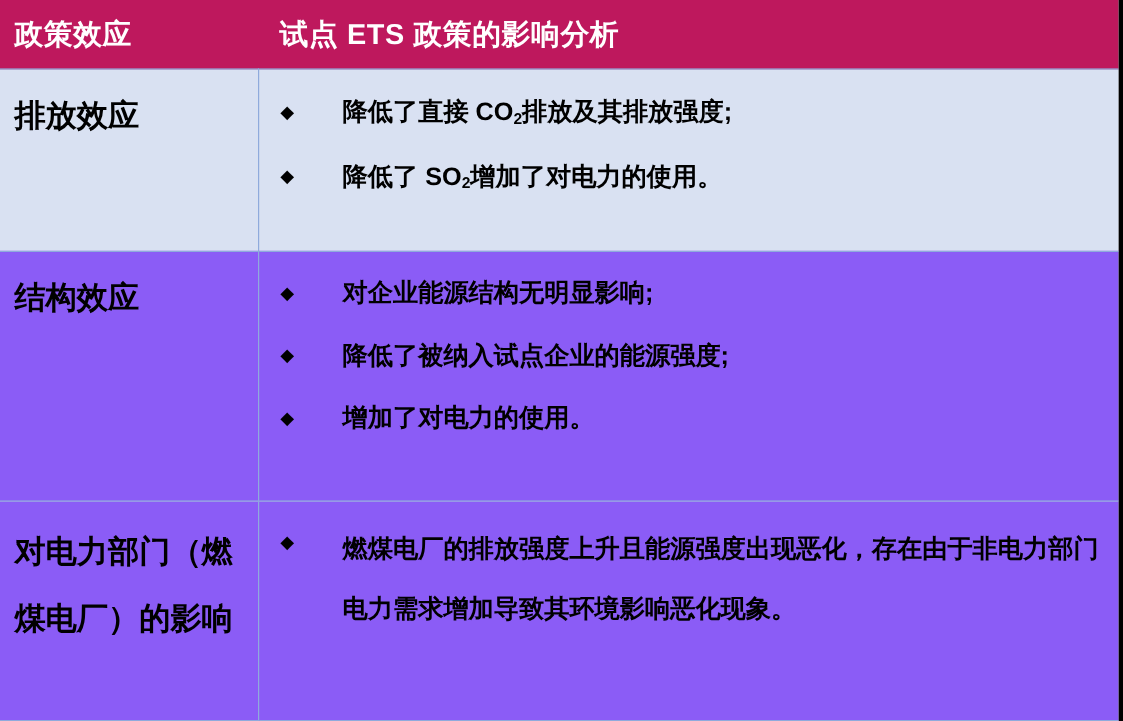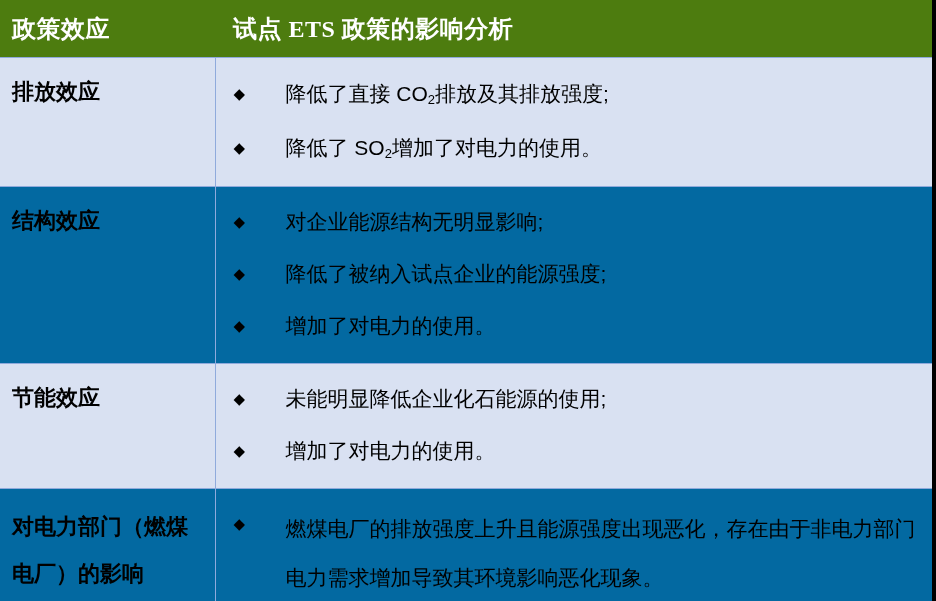--- a/index.html
+++ b/index.html
@@ -28,57 +28,56 @@
     height: 601px;
     border-collapse: collapse;
     table-layout: fixed;
   }
 
   col.col-label { width: 215px; }
   col.col-content { width: 717px; }
 
   
   tr.header-row th {
-    background: #4d7c0f;
+    background: #be185d;
     color: #FFFFFF;
     font-weight: bold;
     font-size: 24px;
     text-align: left;
     padding: 0 0 0 12px;
     height: 57px;
     vertical-align: middle;
     border: none;
     letter-spacing: 0.5px;
   }
   tr.header-row th.th-content {
     padding-left: 18px;
-    font-family: Liberation Serif, serif;
   }
 
   
   td {
     vertical-align: top;
     border-top: 1px solid #8FAADC;
     border-bottom: 1px solid #8FAADC;
     padding: 0;
   }
   td.cell-label {
     border-right: 1px solid #8FAADC;
     padding: 14px 8px 28px 12px;
-    font-size: 22px;
+    font-size: 26px;
     font-weight: bold;
     color: #000000;
     line-height: 1.85;
   }
   td.cell-content {
     padding: 10px 10px 10px 18px;
   }
 
   tr.row-shaded td { background: #D9E1F2; }
-  tr.row-plain  td { background: #0369a1; }
+  tr.row-plain  td { background: #8b5cf6; }
 
   
   ul.bullets {
     list-style: none;
     margin: 0;
     padding: 0;
   }
   ul.bullets li {
     display: flex;
     align-items: flex-start;
@@ -91,20 +90,21 @@
   ul.bullets li .bullet-mark {
     flex: 0 0 auto;
     width: 52px;
     font-size: 15px;
     line-height: 2.7;
     color: #000000;
   }
   ul.bullets li .bullet-text {
     flex: 1 1 auto;
     padding-right: 4px;
+    font-weight: bold;
   }
   .bullet-text sub {
     font-size: 0.62em;
     vertical-align: baseline;
     position: relative;
     bottom: -0.22em;
   }
 
   
   tr#row-emission ul.bullets li { padding: 6px 0 7px 0; }
@@ -159,35 +159,20 @@
               <span class="bullet-text">降低了被纳入试点企业的能源强度;</span>
             </li>
             <li>
               <span class="bullet-mark">◆</span>
               <span class="bullet-text">增加了对电力的使用。</span>
             </li>
           </ul>
         </td>
       </tr>
 
-      <tr id="row-saving" class="row-shaded">
-        <td class="cell-label">节能效应</td>
-        <td class="cell-content">
-          <ul class="bullets">
-            <li>
-              <span class="bullet-mark">◆</span>
-              <span class="bullet-text">未能明显降低企业化石能源的使用;</span>
-            </li>
-            <li>
-              <span class="bullet-mark">◆</span>
-              <span class="bullet-text">增加了对电力的使用。</span>
-            </li>
-          </ul>
-        </td>
-      </tr>
 
       <tr id="row-power" class="row-plain">
         <td class="cell-label">对电力部门（燃煤电厂）的影响</td>
         <td class="cell-content">
           <ul class="bullets">
             <li>
               <span class="bullet-mark">◆</span>
               <span class="bullet-text">燃煤电厂的排放强度上升且能源强度出现恶化，存在由于非电力部门电力需求增加导致其环境影响恶化现象。</span>
             </li>
           </ul>

